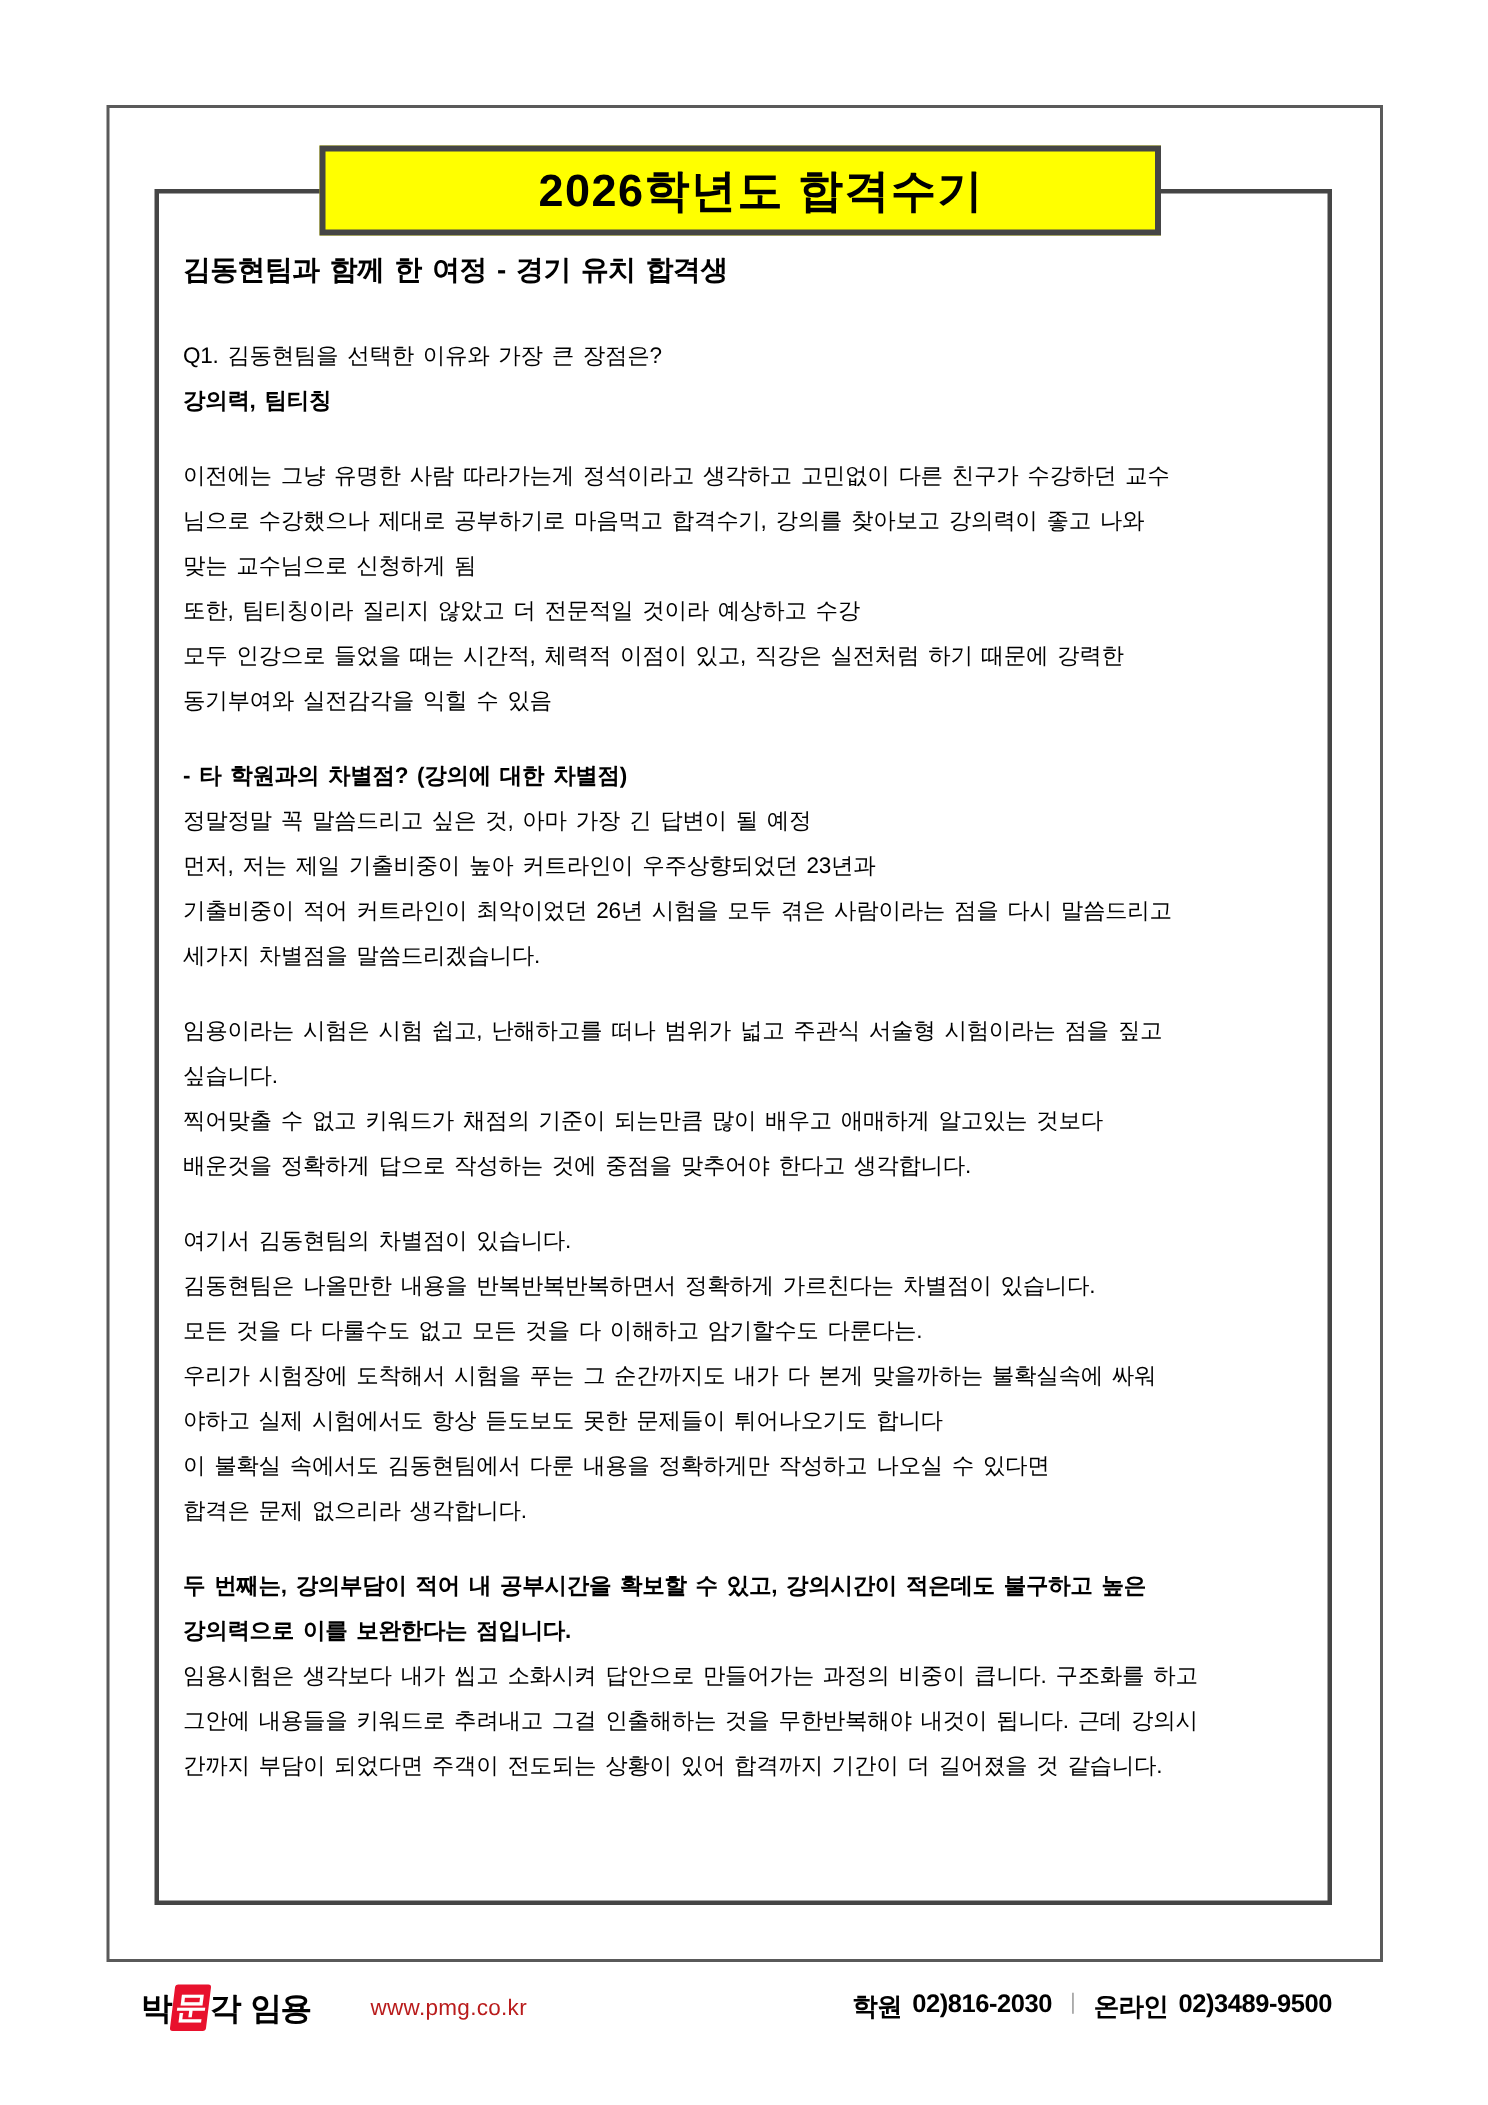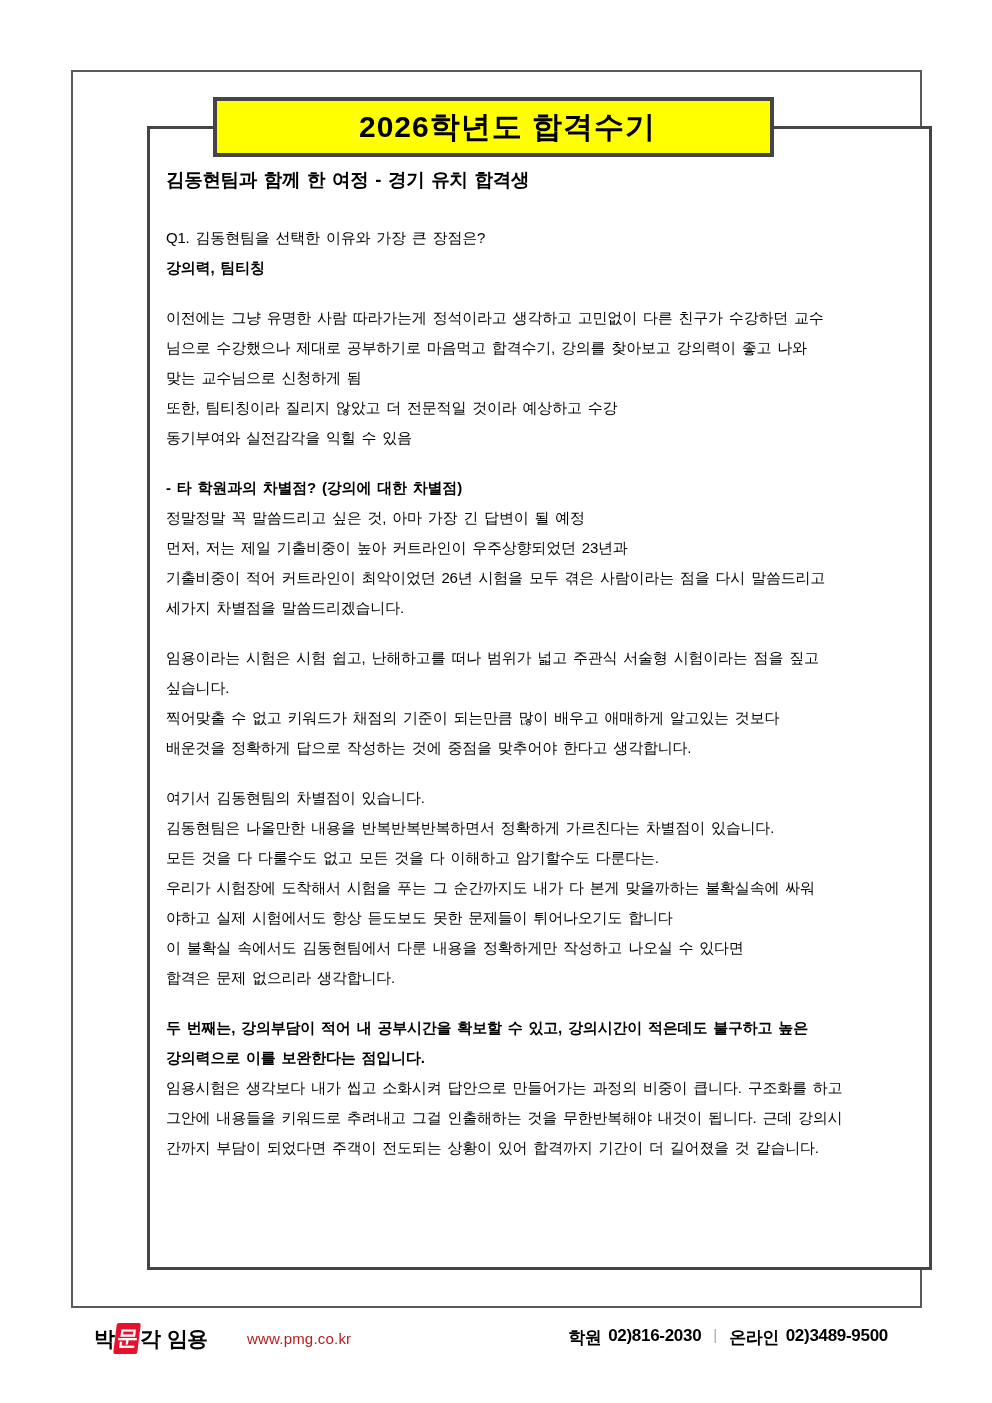--- a/index.html
+++ b/index.html
@@ -44,21 +44,20 @@
   
   .content-box {
     position: absolute;
     left: 103px; top: 126px;
     width: 785px; height: 1144px;
     border: 3px solid #454545;
     background: #ffffff;
     z-index: 2;
     padding: 38px 16px 0 16px;
     overflow: hidden;
-    margin-left: 44px;
   }
 
   .doc-title {
     font-size: 18.5px;
     line-height: 26px;
     font-weight: 700;
     letter-spacing: -0.3px;
     margin-bottom: 30px;
     word-spacing: 2px;
   }
@@ -132,20 +131,21 @@
   <div class="para">
     <div class="line">Q1. 김동현팀을 선택한 이유와 가장 큰 장점은?</div>
     <div class="line bold">강의력, 팀티칭</div>
   </div>
 
   <div class="para">
     <div class="line">이전에는 그냥 유명한 사람 따라가는게 정석이라고 생각하고 고민없이 다른 친구가 수강하던 교수</div>
     <div class="line">님으로 수강했으나 제대로 공부하기로 마음먹고 합격수기, 강의를 찾아보고 강의력이 좋고 나와</div>
     <div class="line">맞는 교수님으로 신청하게 됨</div>
     <div class="line">또한, 팀티칭이라 질리지 않았고 더 전문적일 것이라 예상하고 수강</div>
+    <div class="line">모두 인강으로 들었을 때는 시간적, 체력적 이점이 있고, 직강은 실전처럼 하기 때문에 강력한</div>
     <div class="line">동기부여와 실전감각을 익힐 수 있음</div>
   </div>
 
   <div class="para">
     <div class="line bold">- 타 학원과의 차별점? (강의에 대한 차별점)</div>
     <div class="line">정말정말 꼭 말씀드리고 싶은 것, 아마 가장 긴 답변이 될 예정</div>
     <div class="line">먼저, 저는 제일 기출비중이 높아 커트라인이 우주상향되었던 23년과</div>
     <div class="line">기출비중이 적어 커트라인이 최악이었던 26년 시험을 모두 겪은 사람이라는 점을 다시 말씀드리고</div>
     <div class="line">세가지 차별점을 말씀드리겠습니다.</div>
   </div>

